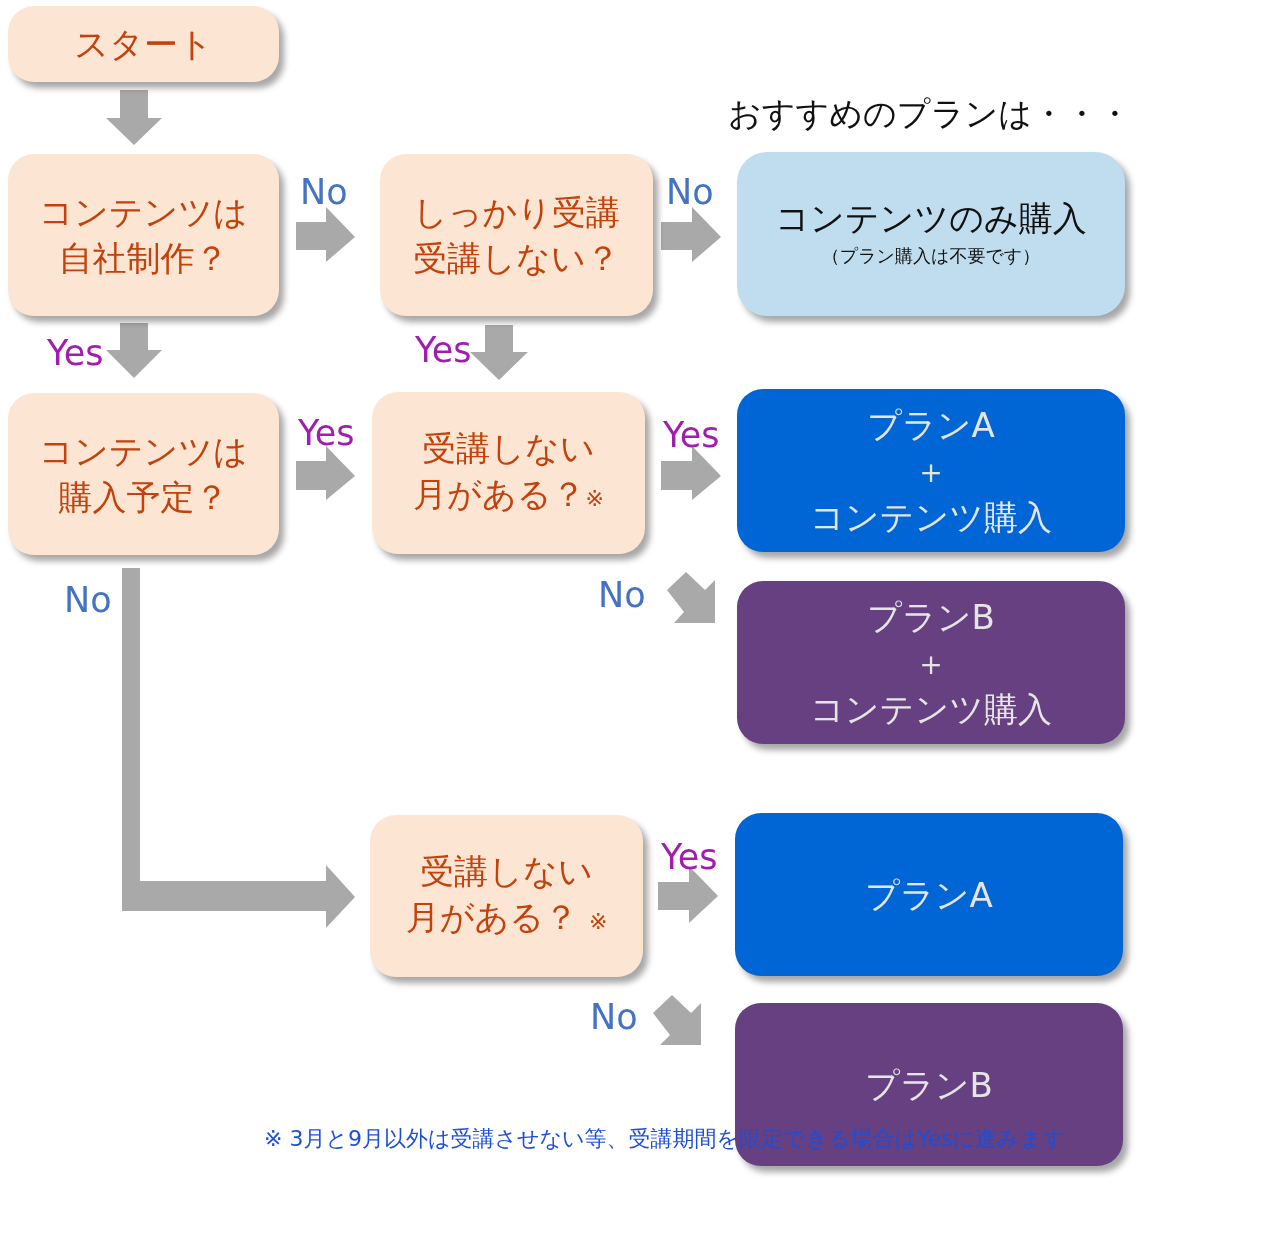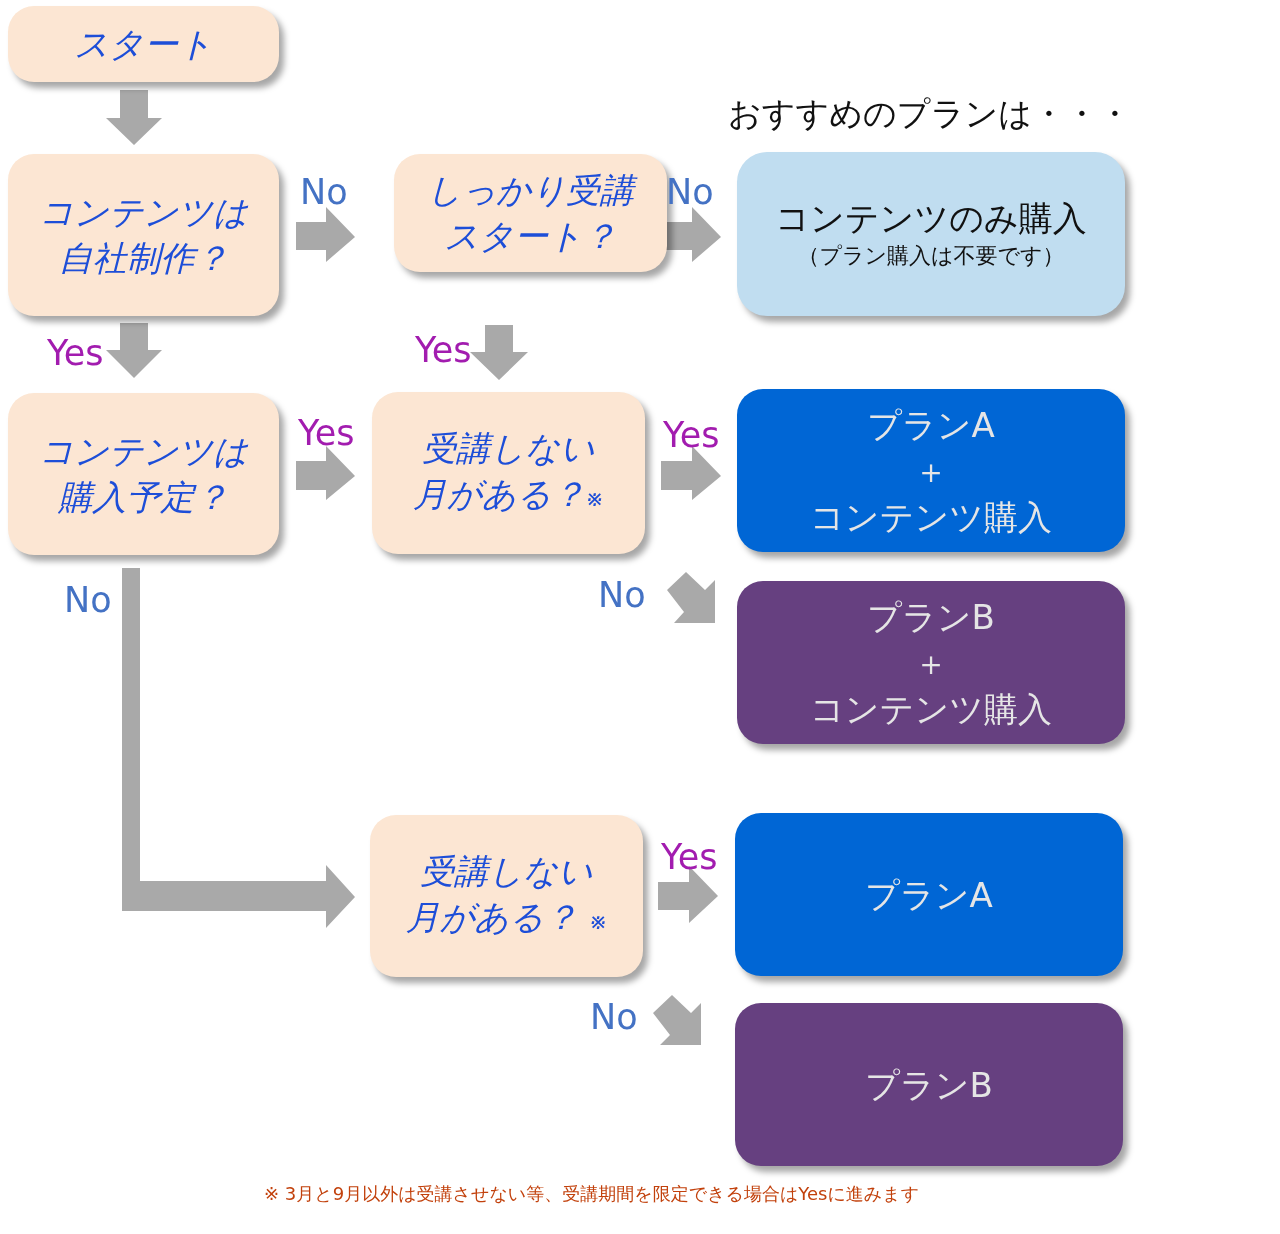--- a/index.html
+++ b/index.html
@@ -1,33 +1,33 @@
 <!DOCTYPE html>
 <html><head>
 <meta charset="utf-8">
 <style>
   html, body { margin: 0; padding: 0; background: #ffffff; }
   body { width: 1280px; height: 1234px; position: relative; overflow: hidden;
          font-family: "DejaVu Sans", "Liberation Sans", sans-serif; }
   .box { position: absolute; border-radius: 26px; display: flex; flex-direction: column;
          align-items: center; justify-content: center; text-align: center;
          box-shadow: 5px 6px 6px rgba(0,0,0,0.35); box-sizing: border-box; }
-  .q { background: #fce6d3; color: #1d4ed8; font-size: 34px; line-height: 46px; font-style: italic; }
+  .q { background: #fce6d3; color: #c2410c; font-size: 34px; line-height: 46px; }
   .plan { color: #e5e5e5; font-size: 34px; line-height: 46px; }
   .plan-a { background: #0066d5; }
   .plan-b { background: #664080; }
   .plan-c { background: #c0ddf0; color: #111; }
   .plan-c .t1 { font-size: 34px; line-height: 44px; }
-  .plan-c .t2 { font-size: 22px; line-height: 32px; font-family: Liberation Serif, serif; }
+  .plan-c .t2 { font-size: 18px; line-height: 32px; font-family: Liberation Serif, serif; }
   .lbl { position: absolute; font-size: 35px; line-height: 30px; }
   .yes { color: #a21caf; }
   .no { color: #4472c4; }
   svg.arrows { position: absolute; left: 0; top: 0; }
   .heading { position: absolute; left: 728px; top: 92px; font-size: 33px; color: #111; }
-  .note { position: absolute; left: 264px; top: 1182px; font-size: 18px; color: #c2410c; }
+  .note { position: absolute; left: 264px; top: 1124px; font-size: 22px; color: #1d4ed8; }
   .mark { font-size: 22px; }
 </style>
 </head>
 <body>
 
 <svg class="arrows" width="1280" height="1234">
   <g fill="#a9a9a9">
 
     <polygon points="120,90 148,90 148,118 162,118 134,145 106,118 120,118"></polygon>
 
@@ -57,23 +57,23 @@
 
 <div class="box q" style="left:8px; top:6px; width:271px; height:76px;">
   <span>スタート</span>
 </div>
 
 <div class="box q" style="left:8px; top:154px; width:271px; height:162px;">
   <span>コンテンツは</span>
   <span>自社制作？</span>
 </div>
 
-<div class="box q" style="left:394px; top:154px; width:273px; height:118px;">
+<div class="box q" style="left:380px; top:154px; width:273px; height:162px;">
   <span>しっかり受講</span>
-  <span>スタート？</span>
+  <span>受講しない？</span>
 </div>
 
 <div class="box q" style="left:8px; top:393px; width:271px; height:162px;">
   <span>コンテンツは</span>
   <span>購入予定？</span>
 </div>
 
 <div class="box q" style="left:372px; top:392px; width:273px; height:162px;">
   <span>受講しない</span>
   <span><span>月がある？</span><span class="mark">※</span></span>

